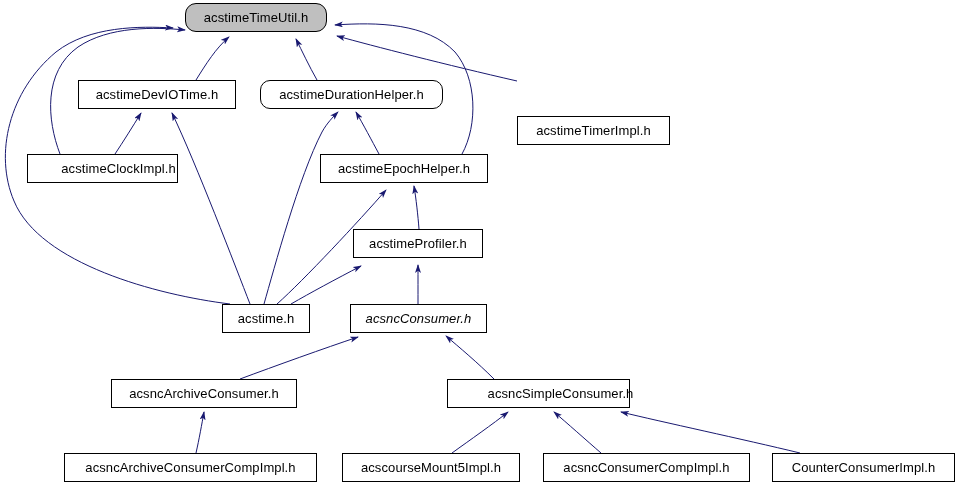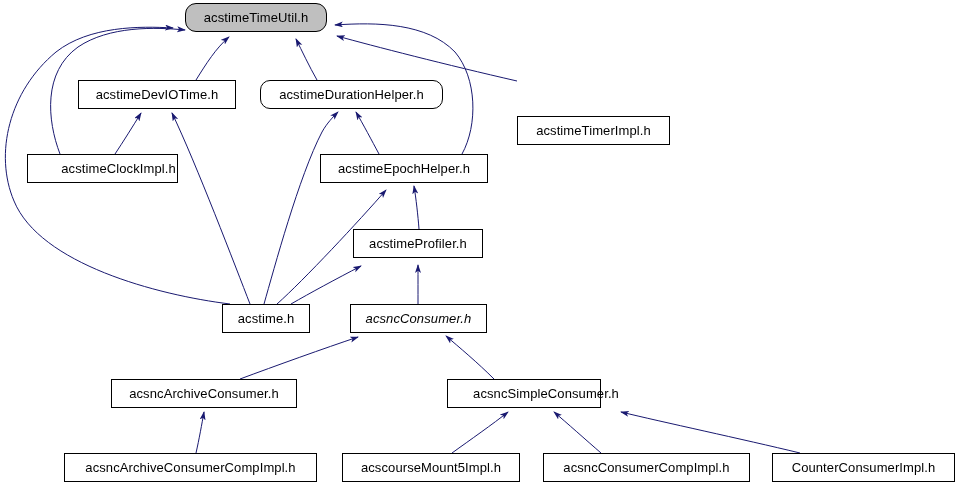--- a/index.html
+++ b/index.html
@@ -102,21 +102,21 @@
       </div>
       <div class="graph-node" style="left: 222px; top: 304px; width: 88px; height: 29px;">
         <span class="node-label">acstime.h</span>
       </div>
       <div class="graph-node" style="left: 350px; top: 304px; width: 137px; height: 29px; font-style: italic;">
         <span class="node-label">acsncConsumer.h</span>
       </div>
       <div class="graph-node" style="left: 111px; top: 379px; width: 186px; height: 29px;">
         <span class="node-label">acsncArchiveConsumer.h</span>
       </div>
-      <div class="graph-node" style="left: 447px; top: 379px; width: 154px; height: 29px; padding-left: 44px;">
+      <div class="graph-node" style="left: 447px; top: 379px; width: 183px; height: 29px; padding-left: 44px;">
         <span class="node-label">acsncSimpleConsumer.h</span>
       </div>
       <div class="graph-node" style="left: 64px; top: 453px; width: 253px; height: 29px;">
         <span class="node-label">acsncArchiveConsumerCompImpl.h</span>
       </div>
       <div class="graph-node" style="left: 342px; top: 453px; width: 178px; height: 29px;">
         <span class="node-label">acscourseMount5Impl.h</span>
       </div>
       <div class="graph-node" style="left: 543px; top: 453px; width: 207px; height: 29px;">
         <span class="node-label">acsncConsumerCompImpl.h</span>

